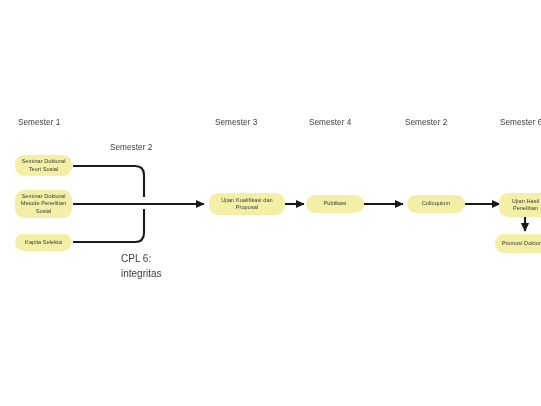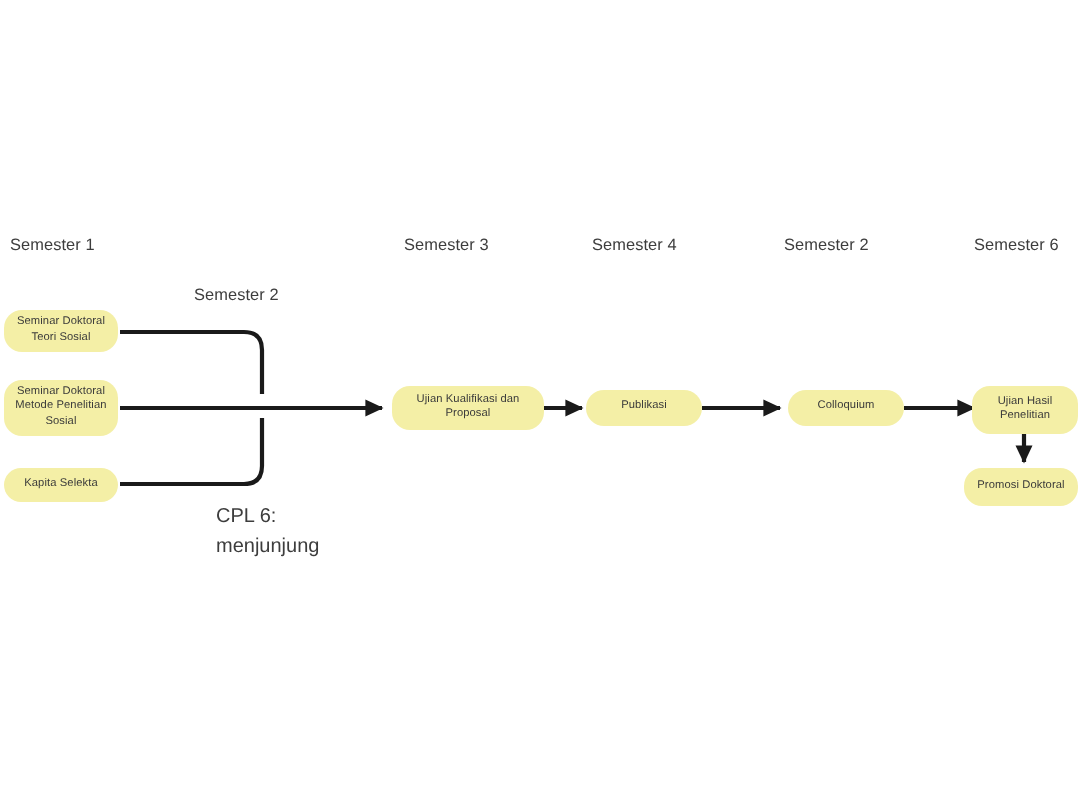--- a/index.html
+++ b/index.html
@@ -11,21 +11,21 @@
     width: 541px;
     height: 406px;
     position: relative;
     overflow: hidden;
     font-family: "Liberation Sans", sans-serif;
     color: #3c3c3c;
   }
 
   #canvas {
     position: absolute;
-    left: 0;
+    left: 13px;
     top: 0;
     width: 440px;
     height: 406px;
   }
 
   
   .sem-label {
     position: absolute;
     top: 117px;
     font-size: 8.2px;
@@ -121,16 +121,16 @@
   <div class="node" style="left:293px; top:195px; width:58px; height:18px;">Publikasi</div>
 
   <div class="node" style="left:394px; top:195px; width:58px; height:18px;">Colloquium</div>
 
   <div class="node" style="left:486px; top:193px; width:53px; height:24px;">Ujian Hasil Penelitian</div>
 
   <div class="node" style="left:482px; top:234px; width:57px; height:19px;">Promosi Doktoral</div>
 
   <div id="caption">
     <div>CPL 6:</div>
-    <div>menjunjung</div>
+    <div>integritas</div>
   </div>
 
 </div>
 
 </body></html>

